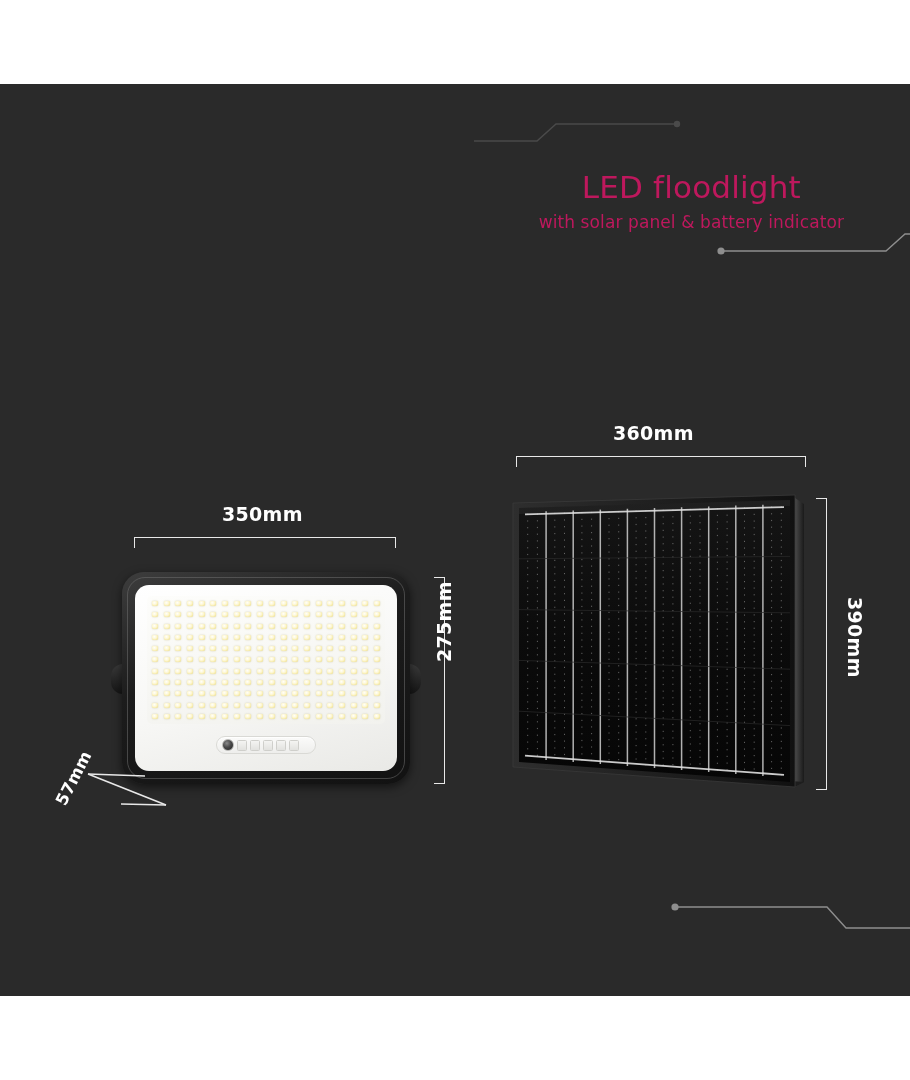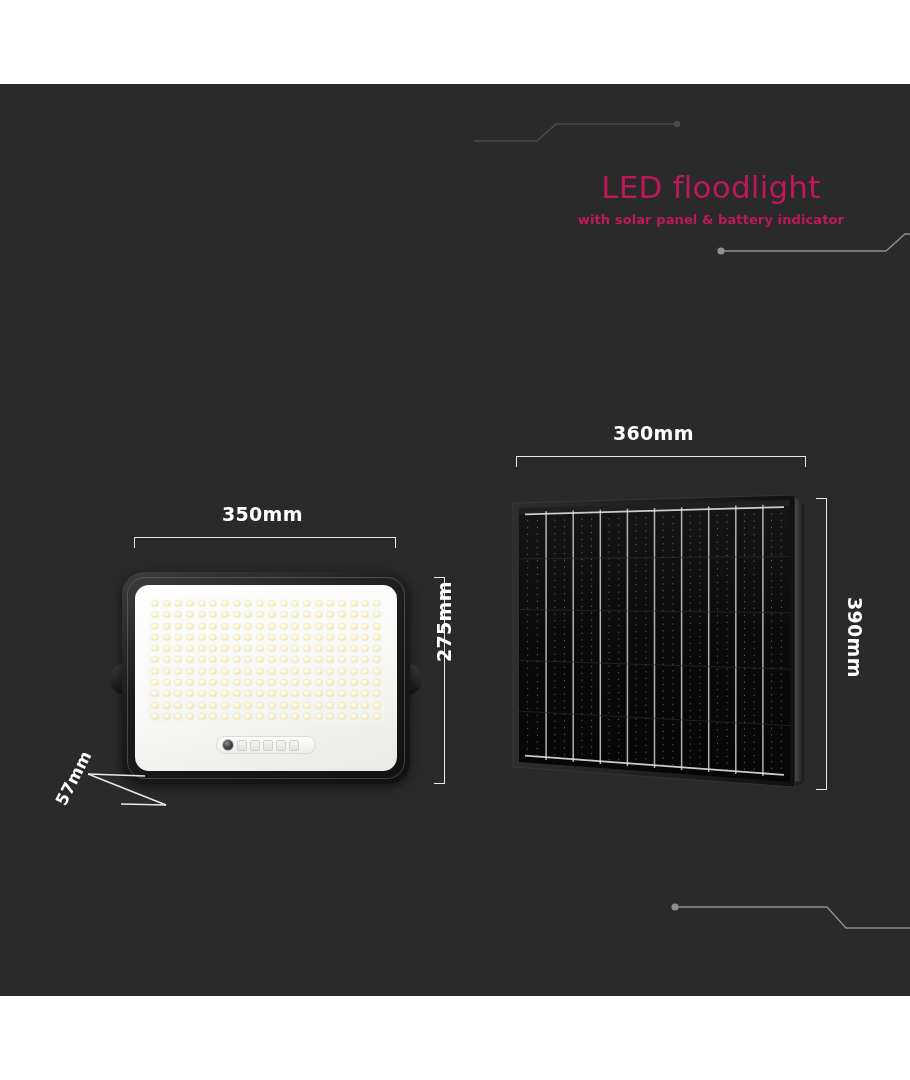--- a/index.html
+++ b/index.html
@@ -54,22 +54,22 @@
     margin-top: 18px;
   }
   .title-main {
     font-size: 31px;
     font-weight: 400;
     letter-spacing: 0.2px;
     line-height: 1.12;
     white-space: nowrap;
   }
   .title-sub {
-    font-size: 13px;
-    font-weight: 700;
+    font-size: 17px;
+    font-weight: 400;
     letter-spacing: 0.1px;
     line-height: 1.2;
     margin-top: 7px;
     white-space: nowrap;
   }
 
   
   .dim-label {
     position: absolute;
     color: #ffffff;

